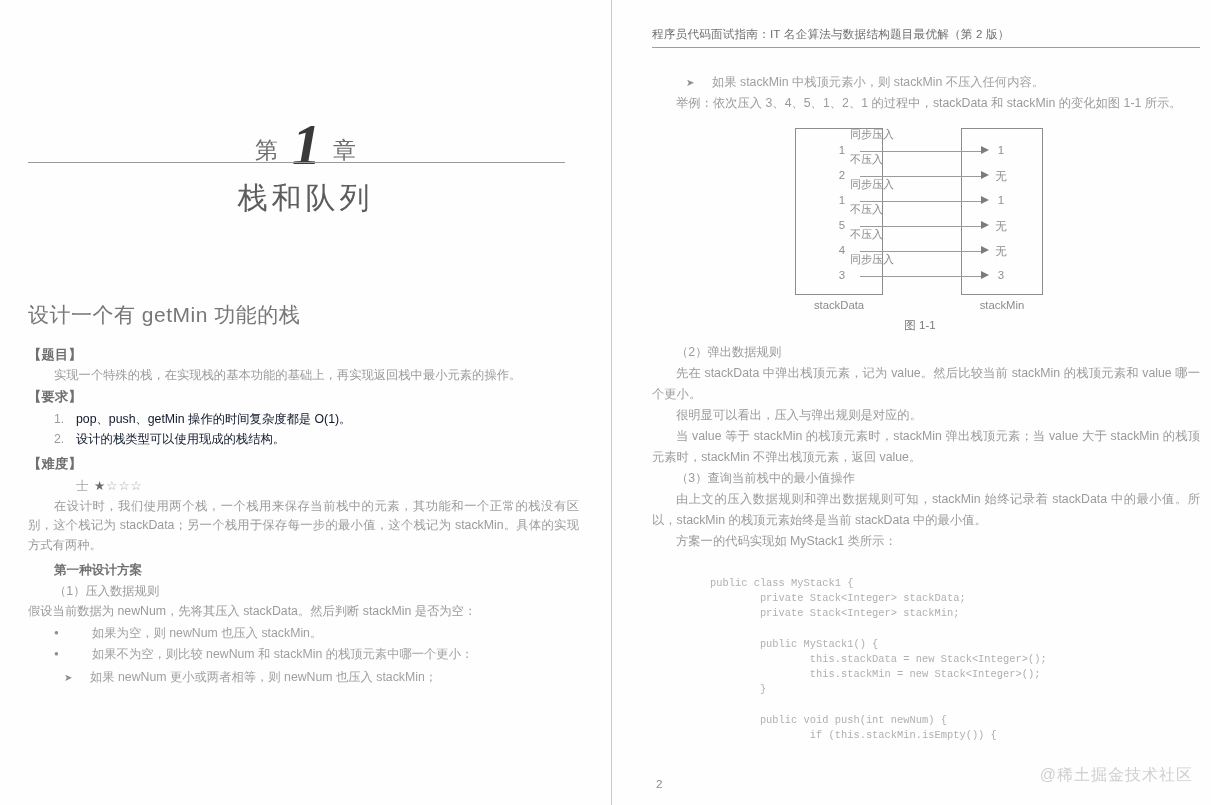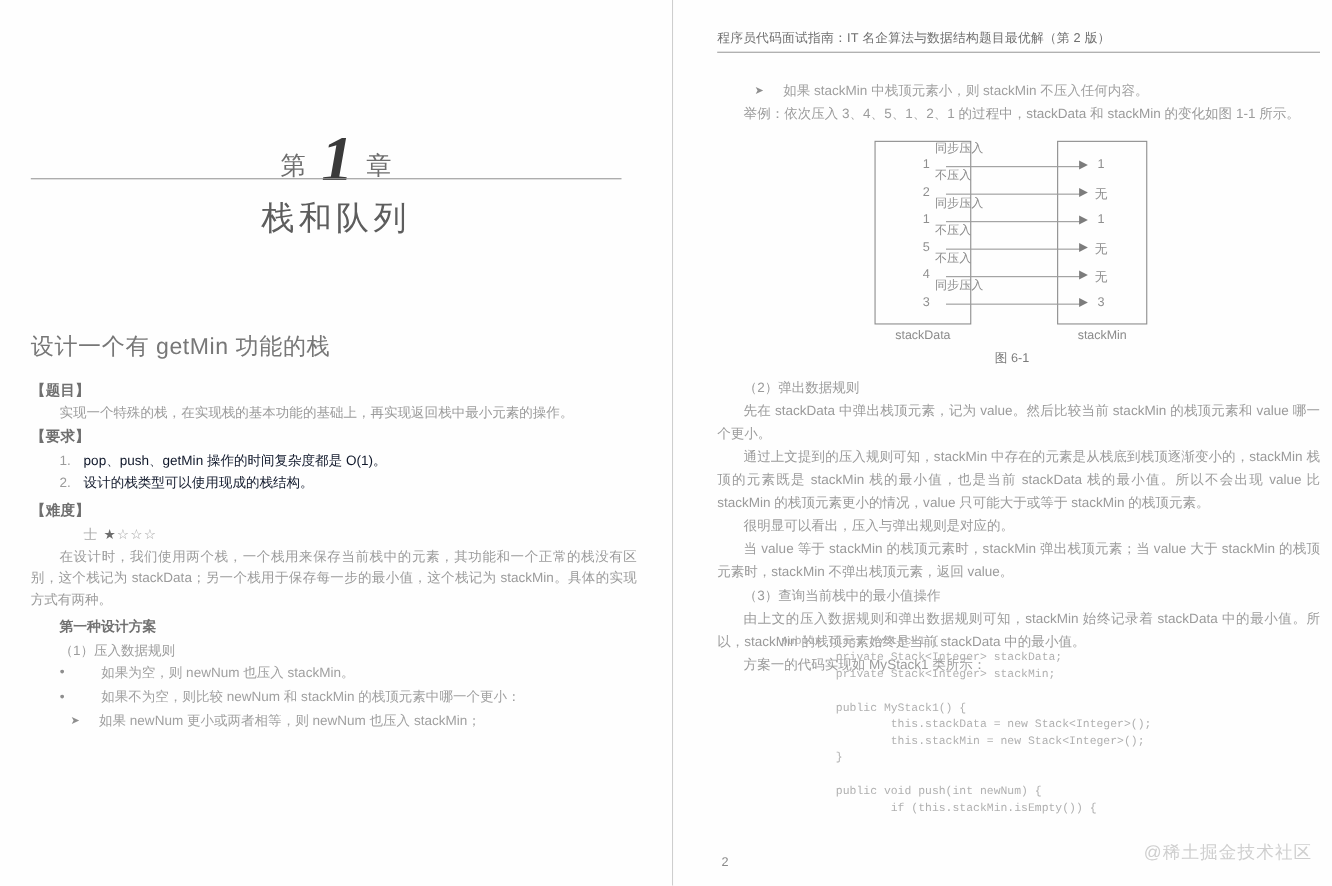--- a/index.html
+++ b/index.html
@@ -366,20 +366,21 @@
       <div class="lbl">【难度】</div>
       <div class="stars">
         <span>士</span>
         <span class="filled">★</span><span>☆☆☆</span>
       </div>
 
       <p class="para">在设计时，我们使用两个栈，一个栈用来保存当前栈中的元素，其功能和一个正常的栈没有区别，这个栈记为 stackData；另一个栈用于保存每一步的最小值，这个栈记为 stackMin。具体的实现方式有两种。</p>
 
       <div class="sub-head">第一种设计方案</div>
       <div class="numd">（1）压入数据规则</div>
+      <p class="para noind">假设当前数据为 newNum，先将其压入 stackData。然后判断 stackMin 是否为空：</p>
 
       <ul class="dots">
         <li>如果为空，则 newNum 也压入 stackMin。</li>
         <li>如果不为空，则比较 newNum 和 stackMin 的栈顶元素中哪一个更小：</li>
       </ul>
       <div class="arrow-item">如果 newNum 更小或两者相等，则 newNum 也压入 stackMin；</div>
 
     </div>
   </div>
 
@@ -391,21 +392,20 @@
     <div class="run-rule"></div>
 
     <div class="rtop">
       <div class="arrow-item">如果 stackMin 中栈顶元素小，则 stackMin 不压入任何内容。</div>
       <p class="para">举例：依次压入 3、4、5、1、2、1 的过程中，stackData 和 stackMin 的变化如图 1-1 所示。</p>
     </div>
 
     <div class="rbody">
       <p class="para">（2）弹出数据规则</p>
       <p class="para">先在 stackData 中弹出栈顶元素，记为 value。然后比较当前 stackMin 的栈顶元素和 value 哪一个更小。</p>
-      <p class="para">通过上文提到的压入规则可知，stackMin 中存在的元素是从栈底到栈顶逐渐变小的，stackMin 栈顶的元素既是 stackMin 栈的最小值，也是当前 stackData 栈的最小值。所以不会出现 value 比 stackMin 的栈顶元素更小的情况，value 只可能大于或等于 stackMin 的栈顶元素。</p>
       <p class="para">很明显可以看出，压入与弹出规则是对应的。</p>
       <p class="para">当 value 等于 stackMin 的栈顶元素时，stackMin 弹出栈顶元素；当 value 大于 stackMin 的栈顶元素时，stackMin 不弹出栈顶元素，返回 value。</p>
       <p class="para">（3）查询当前栈中的最小值操作</p>
       <p class="para">由上文的压入数据规则和弹出数据规则可知，stackMin 始终记录着 stackData 中的最小值。所以，stackMin 的栈顶元素始终是当前 stackData 中的最小值。</p>
       <p class="para">方案一的代码实现如 MyStack1 类所示：</p>
     </div>
 
     <div class="codeblock">public class MyStack1 {
         private Stack&lt;Integer&gt; stackData;
         private Stack&lt;Integer&gt; stackMin;
@@ -464,16 +464,16 @@
         <div class="fig-row" style="top: 137px;">
           <div class="fig-val l">3</div>
           <div class="fig-lbl">同步压入</div>
           <div class="fig-line"></div>
           <div class="fig-arrow"></div>
           <div class="fig-val r">3</div>
         </div>
       </div>
     <div class="fig-name l">stackData</div>
     <div class="fig-name r">stackMin</div>
-    <div class="fig-cap">图 6-1</div>
+    <div class="fig-cap">图 1-1</div>
   </div>
 
 </div>
 
 </body></html>

